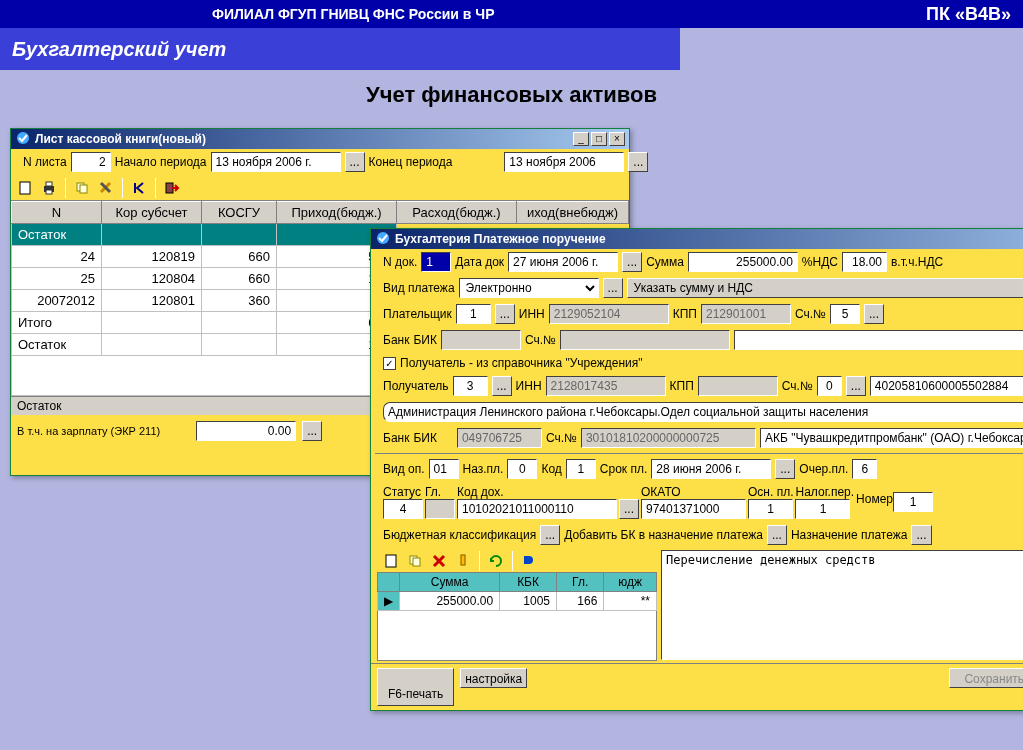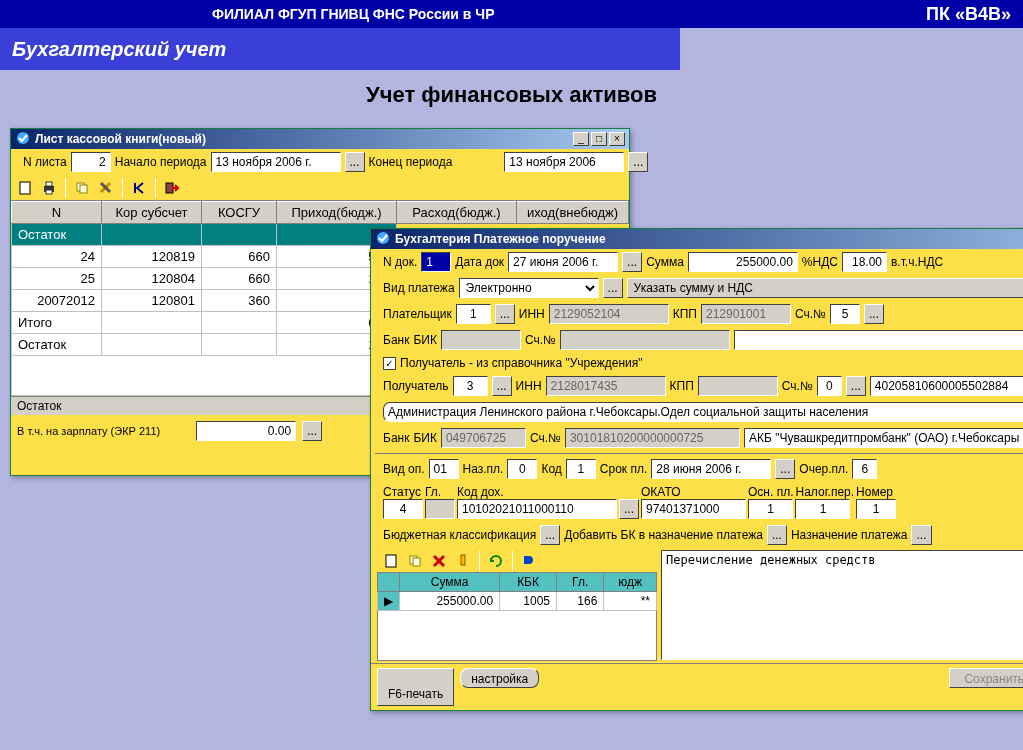--- a/index.html
+++ b/index.html
@@ -275,21 +275,21 @@
     <input class="field" style="flex: 1 1 0%;" value="40205810600005502884">
   </div>
 
   <div class="form-row">
     <input class="field" style="flex: 1 1 0%; border-radius: 7px;" value="Администрация Ленинского района г.Чебоксары.Одел социальной защиты населения">
   </div>
 
   <div class="form-row">
     <label>Банк</label>
     <label>БИК</label>
-    <input class="field gray" style="width: 85px;" value="049706725">
+    <input class="field gray" style="width: 85px; margin-left: 16px;" value="049706725">
     <label>Сч.№</label>
     <input class="field gray" style="width: 175px;" value="30101810200000000725">
     <input class="field" style="flex: 1 1 0%;" value="АКБ &quot;Чувашкредитпромбанк&quot; (ОАО) г.Чебоксары">
   </div>
 
   <div style="height:1px; background:#808080; margin:2px 4px;"></div>
 
   <div class="form-row">
     <label>Вид оп.</label>
     <input class="field" style="width: 30px;" value="01">
@@ -325,21 +325,21 @@
       <input class="field" style="width: 105px;" value="97401371000">
     </div>
     <div style="display:flex; flex-direction:column;">
       <label>Осн. пл.</label>
       <input class="field" style="width: 45px; text-align: center;" value="1">
     </div>
     <div style="display:flex; flex-direction:column;">
       <label>Налог.пер.</label>
       <input class="field" style="width: 55px; text-align: center;" value="1">
     </div>
-    <div style="display:flex; flex-direction:column;">
+    <div style="display:flex; flex-direction:row;">
       <label>Номер</label>
       <input class="field" style="width: 40px; text-align: center;" value="1">
     </div>
   </div>
 
   <div class="form-row">
     <label>Бюджетная классификация</label>
     <button class="btn3d">...</button>
     <label>Добавить БК в назначение платежа</label>
     <button class="btn3d">...</button>
@@ -406,20 +406,20 @@
           </tbody>
       </table>
       <div style="height:50px; background:#fff; border:1px solid #808080; border-top:none;"></div>
     </div>
     <textarea class="field" style="flex: 1 1 0%; height: 110px; resize: none;">Перечисление денежных средств</textarea>
   </div>
 
   <div style="display:flex; justify-content:space-between; padding:4px 6px; border-top:1px solid #808080;">
     <div style="display:flex; gap:6px;">
       <button class="btn3d" style="padding:18px 10px;">F6-печать</button>
-      <button class="btn3d" style="padding:3px 10px;border-radius:8px;">настройка</button>
+      <button class="btn3d" style="padding:3px 4px;">настройка</button>
     </div>
     <div style="display:flex; gap:6px;">
       <button class="btn3d" style="padding:3px 14px; color:#888;">Сохранить</button>
       <button class="btn3d" style="padding:3px 32px;">Выход</button>
     </div>
   </div>
 </div>
 
 </body></html>

